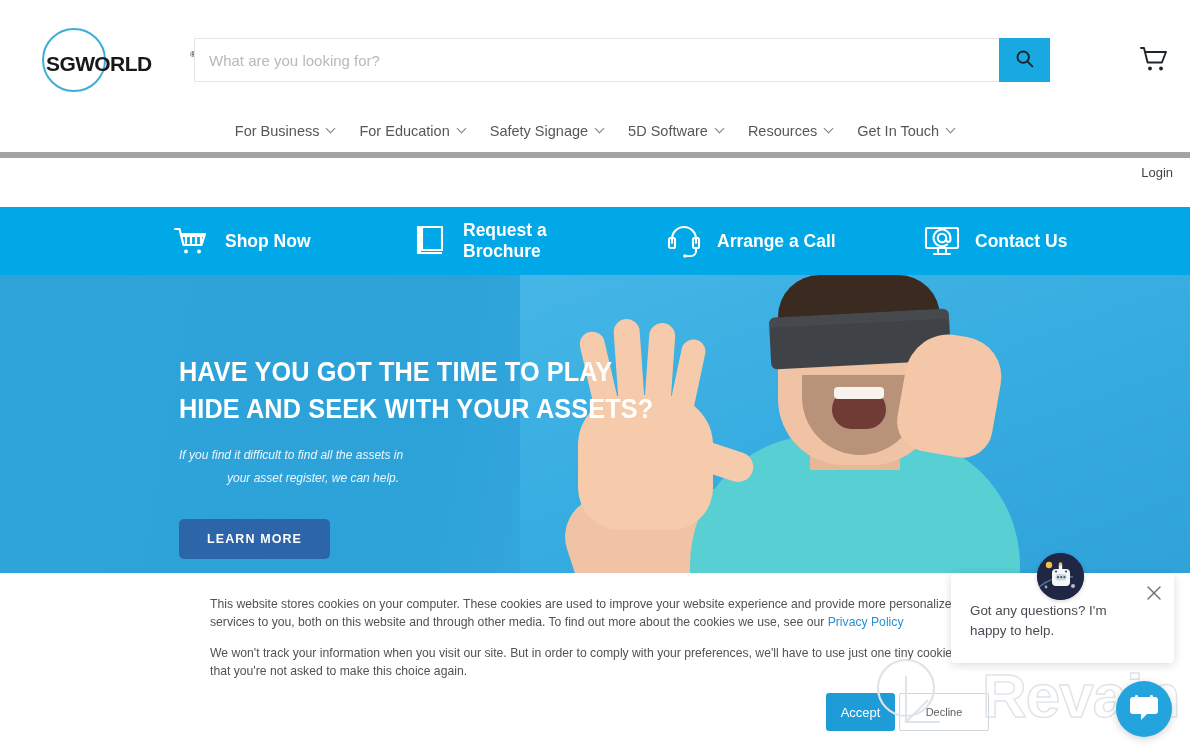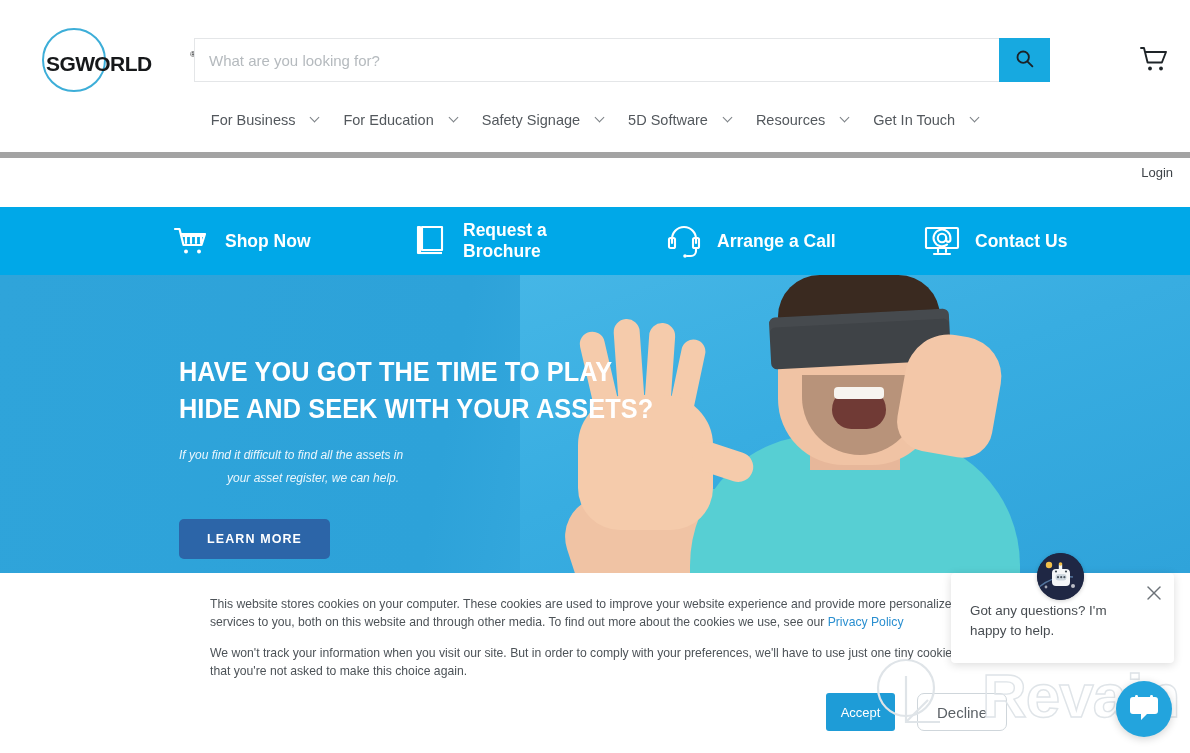--- a/index.html
+++ b/index.html
@@ -51,23 +51,23 @@
     position:absolute; left:1135px; top:42px; width:38px; height:36px;
     background:none; border:none; cursor:pointer;
     display:flex; align-items:center; justify-content:center;
   }
 
   .nav {
     position:absolute; left:0; top:112px; width:1190px; height:44px;
     display:flex; align-items:flex-start; justify-content:center; gap:0;
   }
   .nav-item {
-    display:flex; align-items:center; gap:16px;
+    display:flex; align-items:center; gap:8px;
     font-size:14.5px; color:#53585d; cursor:pointer;
-    padding:0 12px; white-space:nowrap;
+    padding:0 12px; white-space:nowrap;margin-top:11px;
   }
   .chev { display:inline-block; width:8px; height:8px; position:relative; top:-2px; }
   .chev::before {
     content:""; position:absolute; left:0; top:0;
     width:6px; height:6px;
     border-right:1.3px solid #7b8085; border-bottom:1.3px solid #7b8085;
     transform:rotate(45deg);
   }
 
   
@@ -199,31 +199,31 @@
   }
   .cookie-body {
     position:absolute; left:210px; top:22px; width:760px;
   }
   .cookie-p {
     font-size:12.2px; color:#4d5358; line-height:18px; margin-bottom:13px;
   }
   .cookie-link { color:#2a8fd0; text-decoration:none; cursor:pointer; }
   .cookie-actions {
     position:absolute; left:826px; top:120px;
-    display:flex; gap:22px; align-items:center;
+    display:flex; gap:4px; align-items:center;
   }
   .btn-accept {
     background:#1e9cd7; color:#fff; border:none;
     width:69px; height:38px; border-radius:3px; cursor:pointer;
     font-size:13px; font-family:"Liberation Sans", sans-serif;
   }
   .btn-decline {
     background:#fff; color:#5b6166; border:1px solid #cfd6db;
-    width:90px; height:38px; border-radius:7px; cursor:pointer;
-    font-size:15px; font-family:"Liberation Sans", sans-serif;
+    width:90px; height:38px; border-radius:2px; cursor:pointer;
+    font-size:11px; font-family:"Liberation Sans", sans-serif;
   }
 
   
   .chat-card {
     position:absolute; left:951px; top:573px; width:223px; height:90px;
     background:#fff; border-radius:4px;
     box-shadow:0 2px 10px rgba(0,0,0,0.14);
   }
   .chat-msg {
     position:absolute; left:19px; top:28px; width:175px;

